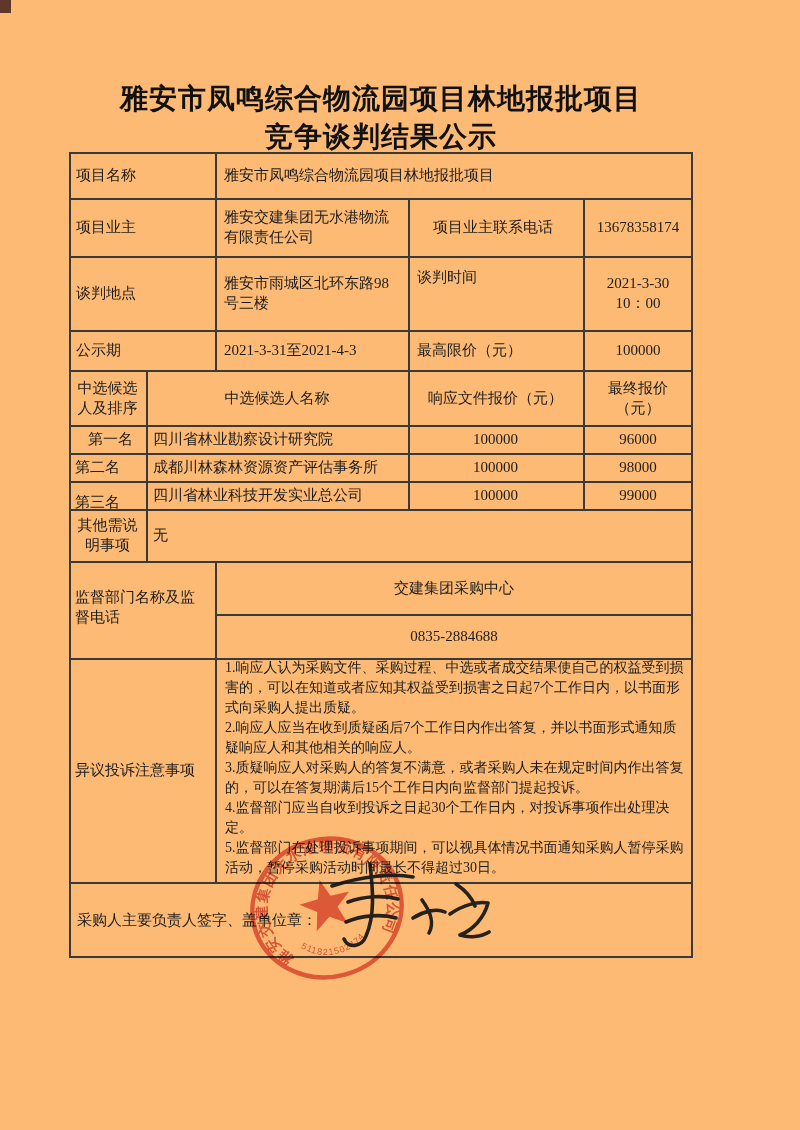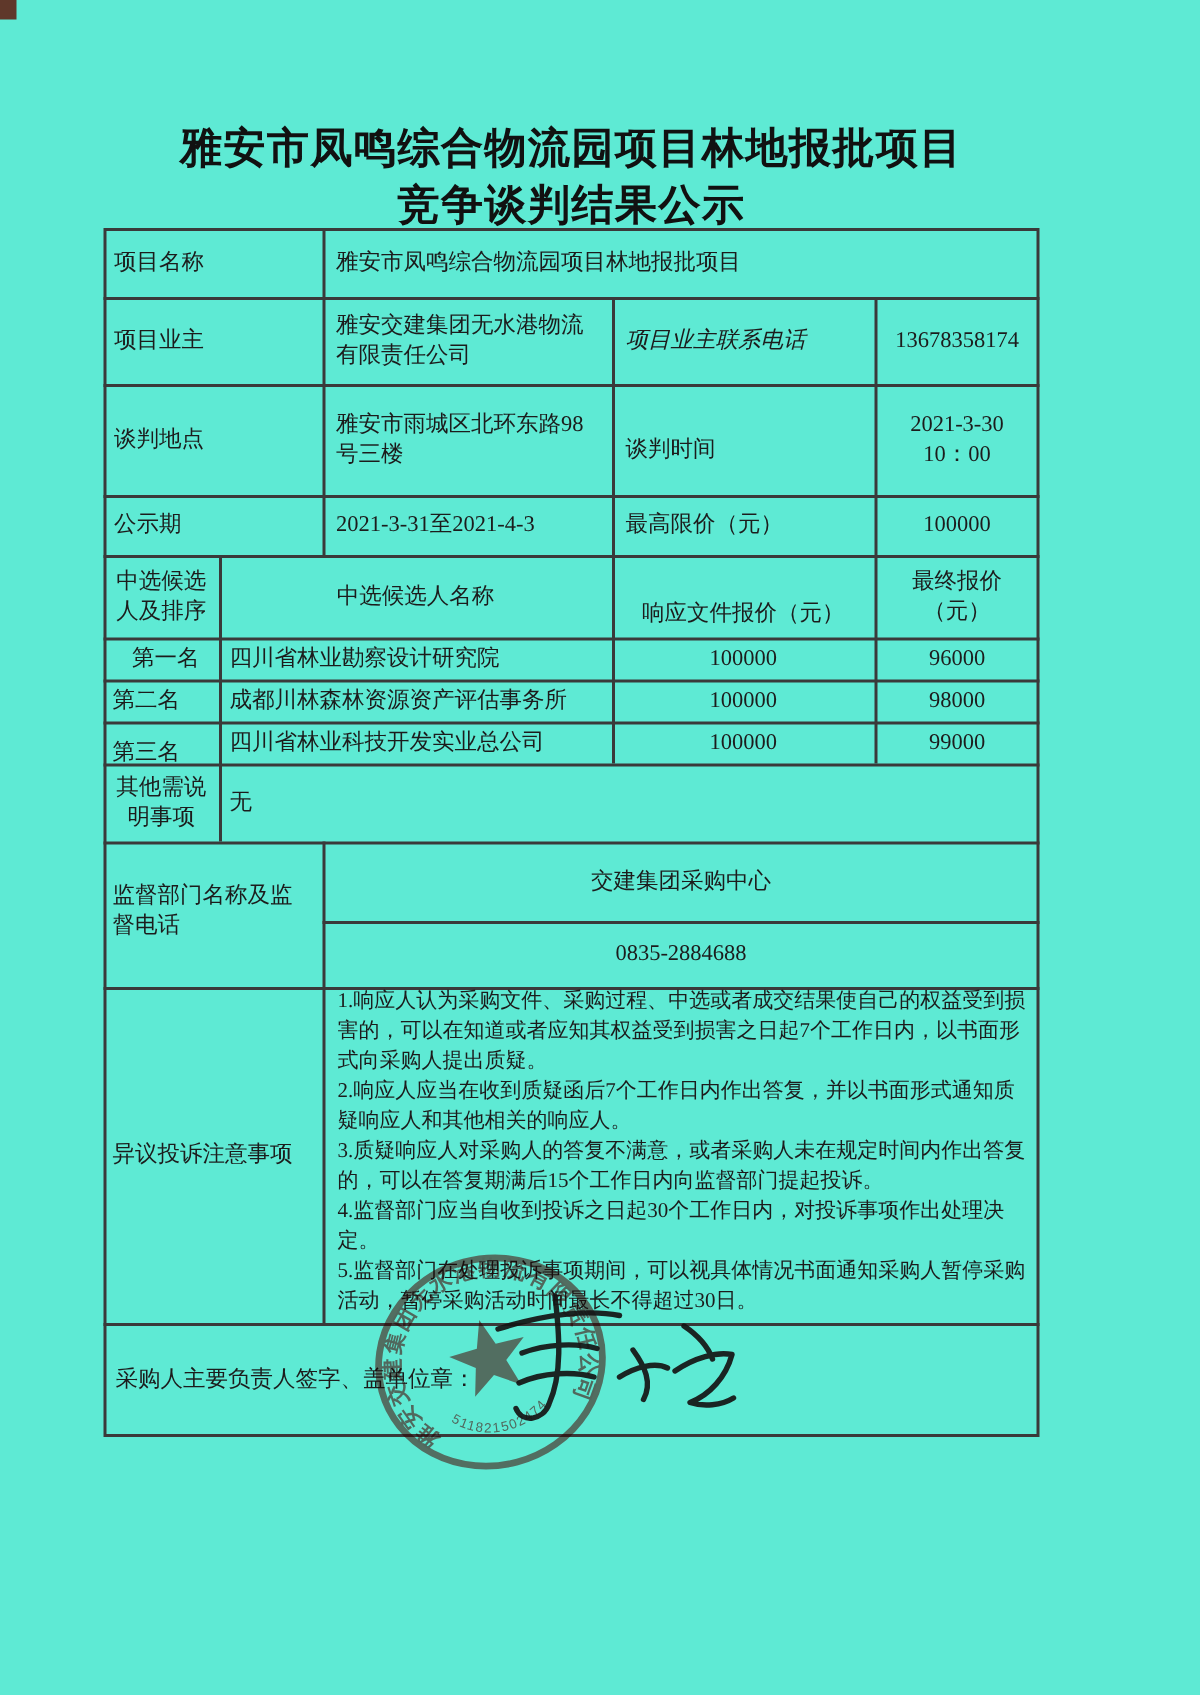--- a/index.html
+++ b/index.html
@@ -1,19 +1,19 @@
 <!DOCTYPE html>
 <html><head>
 <meta charset="utf-8">
 <style>
   html,body{margin:0;padding:0;background:#e8e8e8;}
   .page{
     position:relative;
     width:800px;height:1130px;
-    background:#5eead4;
+    background:#fdba74;
     margin:0 auto;
     overflow:hidden;
     font-family:"Liberation Serif","DejaVu Serif",serif;
     color:#1c1c1c;
   }
   .corner-mark{
     position:absolute;left:0;top:0;width:11px;height:13px;
     background:#5f382a;
   }
   .title{
@@ -82,39 +82,39 @@
   <div class="vl" style="left:146px;top:370px;height:191px;"></div>
   <div class="vl" style="left:215px;top:561px;height:321px;"></div>
   <div class="vl" style="left:408px;top:198px;height:311px;"></div>
   <div class="vl" style="left:583px;top:198px;height:311px;"></div>
 
   <div class="cell cl" style="left:69px;top:152px;width:146px;height:46px;">项目名称</div>
   <div class="cell cl" style="left:217px;top:152px;width:474px;height:46px;">雅安市凤鸣综合物流园项目林地报批项目</div>
 
   <div class="cell cl" style="left:69px;top:198px;width:146px;height:58px;">项目业主</div>
   <div class="cell cl" style="left:217px;top:198px;width:189px;height:58px;">雅安交建集团无水港物流有限责任公司</div>
-  <div class="cell cl" style="left:410px;top:198px;width:171px;height:58px;font-style:italic;">项目业主联系电话</div>
+  <div class="cell cl" style="left:426px;top:198px;width:171px;height:58px;">项目业主联系电话</div>
   <div class="cell cc num" style="left:583px;top:198px;width:110px;height:58px;">13678358174</div>
 
   <div class="cell cl" style="left:69px;top:256px;width:146px;height:74px;">谈判地点</div>
   <div class="cell cl" style="left:217px;top:256px;width:189px;height:74px;">雅安市雨城区北环东路98号三楼</div>
-  <div class="cell cl" style="left:410px;top:263px;width:171px;height:74px;">谈判时间</div>
+  <div class="cell cl" style="left:410px;top:240px;width:171px;height:74px;">谈判时间</div>
   <div class="cell cc col num" style="left:583px;top:256px;width:110px;height:74px;">
     <span>2021-3-30</span>
     <span>10：00</span>
   </div>
 
   <div class="cell cl" style="left:69px;top:330px;width:146px;height:40px;">公示期</div>
   <div class="cell cl num" style="left:217px;top:330px;width:189px;height:40px;">2021-3-31至2021-4-3</div>
   <div class="cell cl" style="left:410px;top:330px;width:171px;height:40px;">最高限价（元）</div>
   <div class="cell cc num" style="left:583px;top:330px;width:110px;height:40px;">100000</div>
 
   <div class="cell cc" style="left:69px;top:370px;width:77px;height:55px;">中选候选人及排序</div>
   <div class="cell cc" style="left:146px;top:370px;width:262px;height:55px;">中选候选人名称</div>
-  <div class="cell cc" style="left:408px;top:370px;width:175px;height:55px;margin-top:11px;">响应文件报价（元）</div>
+  <div class="cell cc" style="left:408px;top:370px;width:175px;height:55px;">响应文件报价（元）</div>
   <div class="cell cc" style="left:583px;top:370px;width:110px;height:55px;">最终报价（元）</div>
 
   <div>
     <div class="cell cl" style="left:84px;top:425px;width:75px;height:28px;padding-left:4px;">第一名</div>
     <div class="cell cl" style="left:148px;top:425px;width:258px;height:28px;padding-left:5px;">四川省林业勘察设计研究院</div>
     <div class="cell cc num" style="left:408px;top:425px;width:175px;height:28px;">100000</div>
     <div class="cell cc num" style="left:583px;top:425px;width:110px;height:28px;">96000</div>
   </div>
   <div>
     <div class="cell cl" style="left:71px;top:453px;width:75px;height:28px;padding-left:4px;">第二名</div>

